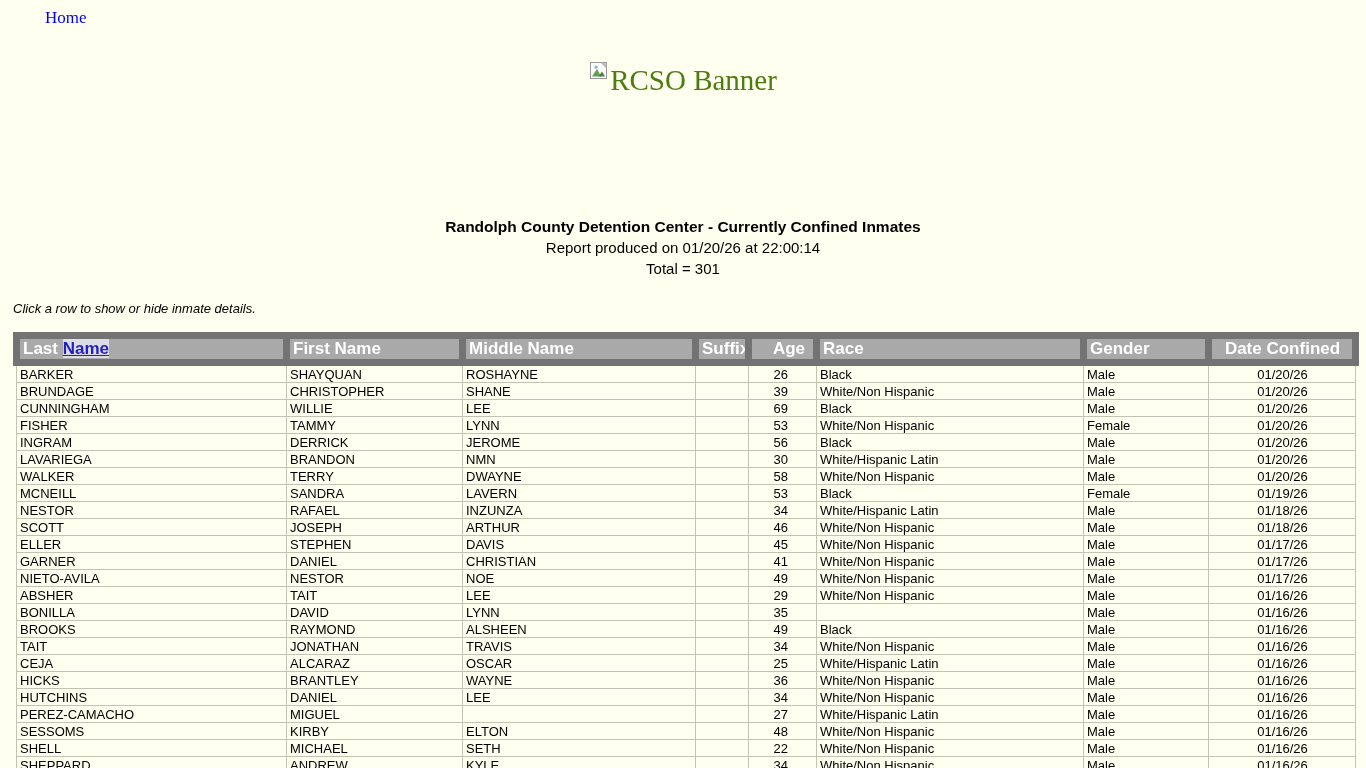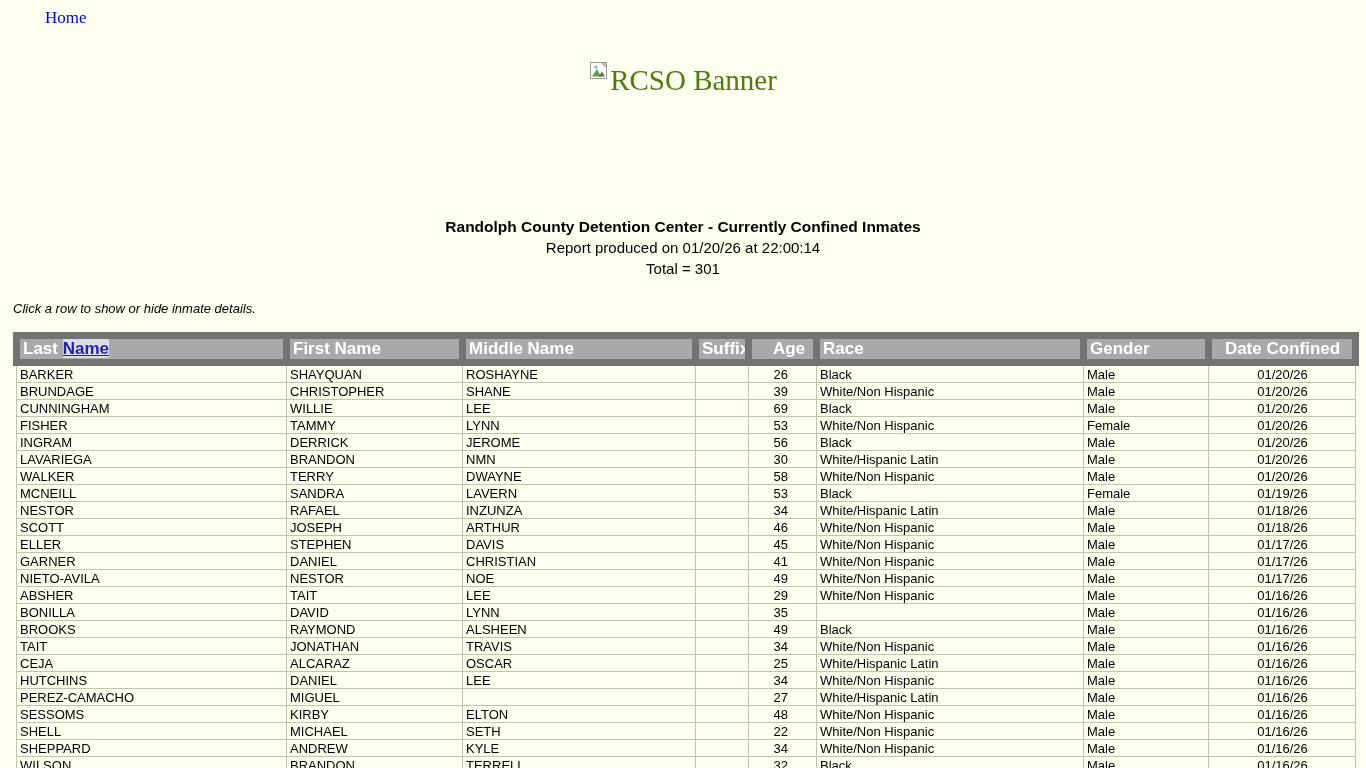--- a/index.html
+++ b/index.html
@@ -328,20 +328,30 @@
           <td class="col-last" data-interactable="false">CEJA</td>
           <td class="col-first" data-interactable="false">ALCARAZ</td>
           <td class="col-middle" data-interactable="false">OSCAR</td>
           <td class="col-suffix" data-interactable="false"></td>
           <td class="col-age" data-interactable="false">25</td>
           <td class="col-race" data-interactable="false">White/Hispanic Latin</td>
           <td class="col-gender" data-interactable="false">Male</td>
           <td class="col-date" data-interactable="false">01/16/26</td>
         </tr>
         <tr data-interactable="true">
+          <td class="col-last" data-interactable="false">HICKS</td>
+          <td class="col-first" data-interactable="false">BRANTLEY</td>
+          <td class="col-middle" data-interactable="false">WAYNE</td>
+          <td class="col-suffix" data-interactable="false"></td>
+          <td class="col-age" data-interactable="false">36</td>
+          <td class="col-race" data-interactable="false">White/Non Hispanic</td>
+          <td class="col-gender" data-interactable="false">Male</td>
+          <td class="col-date" data-interactable="false">01/16/26</td>
+        </tr>
+        <tr data-interactable="true">
           <td class="col-last" data-interactable="false">HUTCHINS</td>
           <td class="col-first" data-interactable="false">DANIEL</td>
           <td class="col-middle" data-interactable="false">LEE</td>
           <td class="col-suffix" data-interactable="false"></td>
           <td class="col-age" data-interactable="false">34</td>
           <td class="col-race" data-interactable="false">White/Non Hispanic</td>
           <td class="col-gender" data-interactable="false">Male</td>
           <td class="col-date" data-interactable="false">01/16/26</td>
         </tr>
         <tr data-interactable="true">

